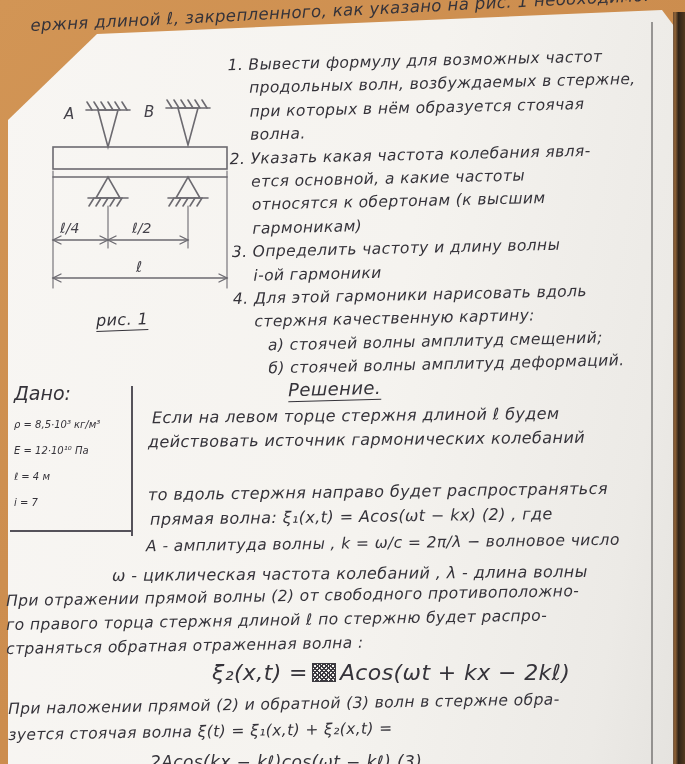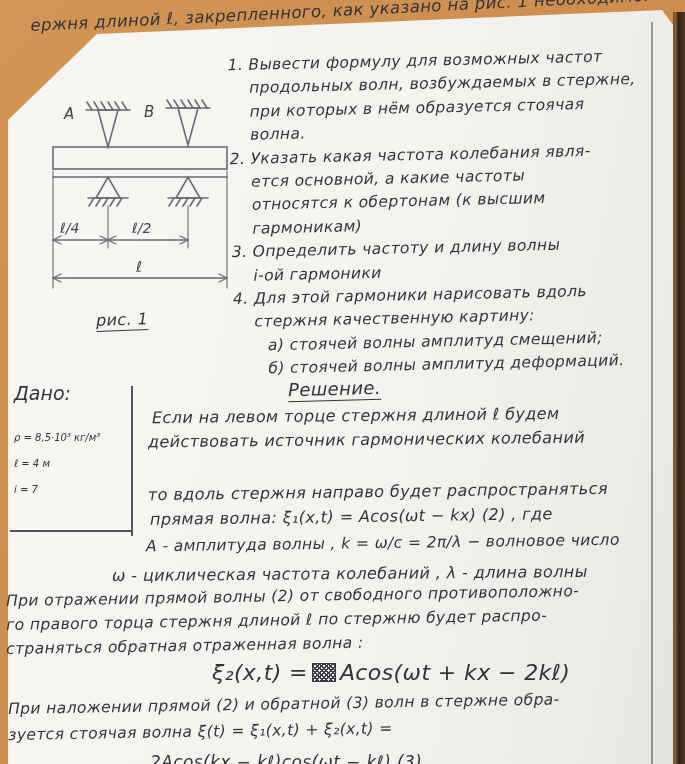--- a/index.html
+++ b/index.html
@@ -19,21 +19,21 @@
     background:linear-gradient(90deg,#6b4a2e 0%,#34251662 18%,#2f2318 45%,#53391f 100%);
   }
   .margin-line{position:absolute;left:651px;top:22px;width:2px;height:742px;background:rgba(80,78,78,.55);}
   .hw{position:absolute;color:#35333a;font-style:italic;letter-spacing:.4px;white-space:nowrap;}
   .tasks{position:absolute;left:231px;top:49px;width:452px;transform:rotate(-1.3deg);
          color:#35333a;font-style:italic;font-size:15.5px;letter-spacing:.4px;}
   .tl{height:23.4px;line-height:23.4px;white-space:nowrap;}
   .ind1{padding-left:21px;}
   .ind2{padding-left:34px;}
   .given{position:absolute;left:14px;top:382px;color:#35333a;font-style:italic;}
-  .given .gt{font-size:19px;margin-bottom:21px;}
+  .given .gt{font-size:19px;margin-bottom:8px;}
   .given .gl{font-size:10px;height:26px;line-height:26px;white-space:nowrap;}
   .vsep{position:absolute;left:131px;top:386px;width:1.5px;height:150px;background:#55525a;}
   .hsep{position:absolute;left:10px;top:530px;width:122px;height:1.5px;background:#55525a;}
   .underl{border-bottom:1.6px solid #35333a;padding-bottom:1px;}
   .scribble{
     display:inline-block;width:22px;height:17px;vertical-align:-2px;margin:0 4px;
     background:
       repeating-linear-gradient(45deg,#3c3a40 0 1.4px,transparent 1.4px 3.2px),
       repeating-linear-gradient(-45deg,#3c3a40 0 1.4px,transparent 1.4px 3.2px);
     border:1px solid #3c3a40;
@@ -133,20 +133,21 @@
       <text x="24" y="141" font-size="14">ℓ/4</text>
       <text x="96" y="141" font-size="14">ℓ/2</text>
       <text x="100" y="180" font-size="15">ℓ</text>
     </svg>
     <div class="hw caption underl">рис. 1</div>
   </div>
 
   <div class="given">
     <div class="gt">Дано:</div>
     <div class="gl">ρ = 8,5·10³ кг/м³</div>
+    <div class="gl">E = 12·10¹⁰ Па</div>
     <div class="gl">ℓ = 4 м</div>
     <div class="gl">i = 7</div>
   </div>
   <div class="vsep"></div>
   <div class="hsep"></div>
 
   <div class="hw underl" style="left:288px;top:378px;font-size:18px;transform:rotate(-1.5deg);">Решение.</div>
 
   <div class="hw" style="left:152px;top:406px;font-size:16px;transform:rotate(-.6deg);">Если на левом торце стержня длиной ℓ будем</div>
   <div class="hw" style="left:148px;top:430px;font-size:16px;transform:rotate(-.6deg);">действовать источник гармонических колебаний</div>

